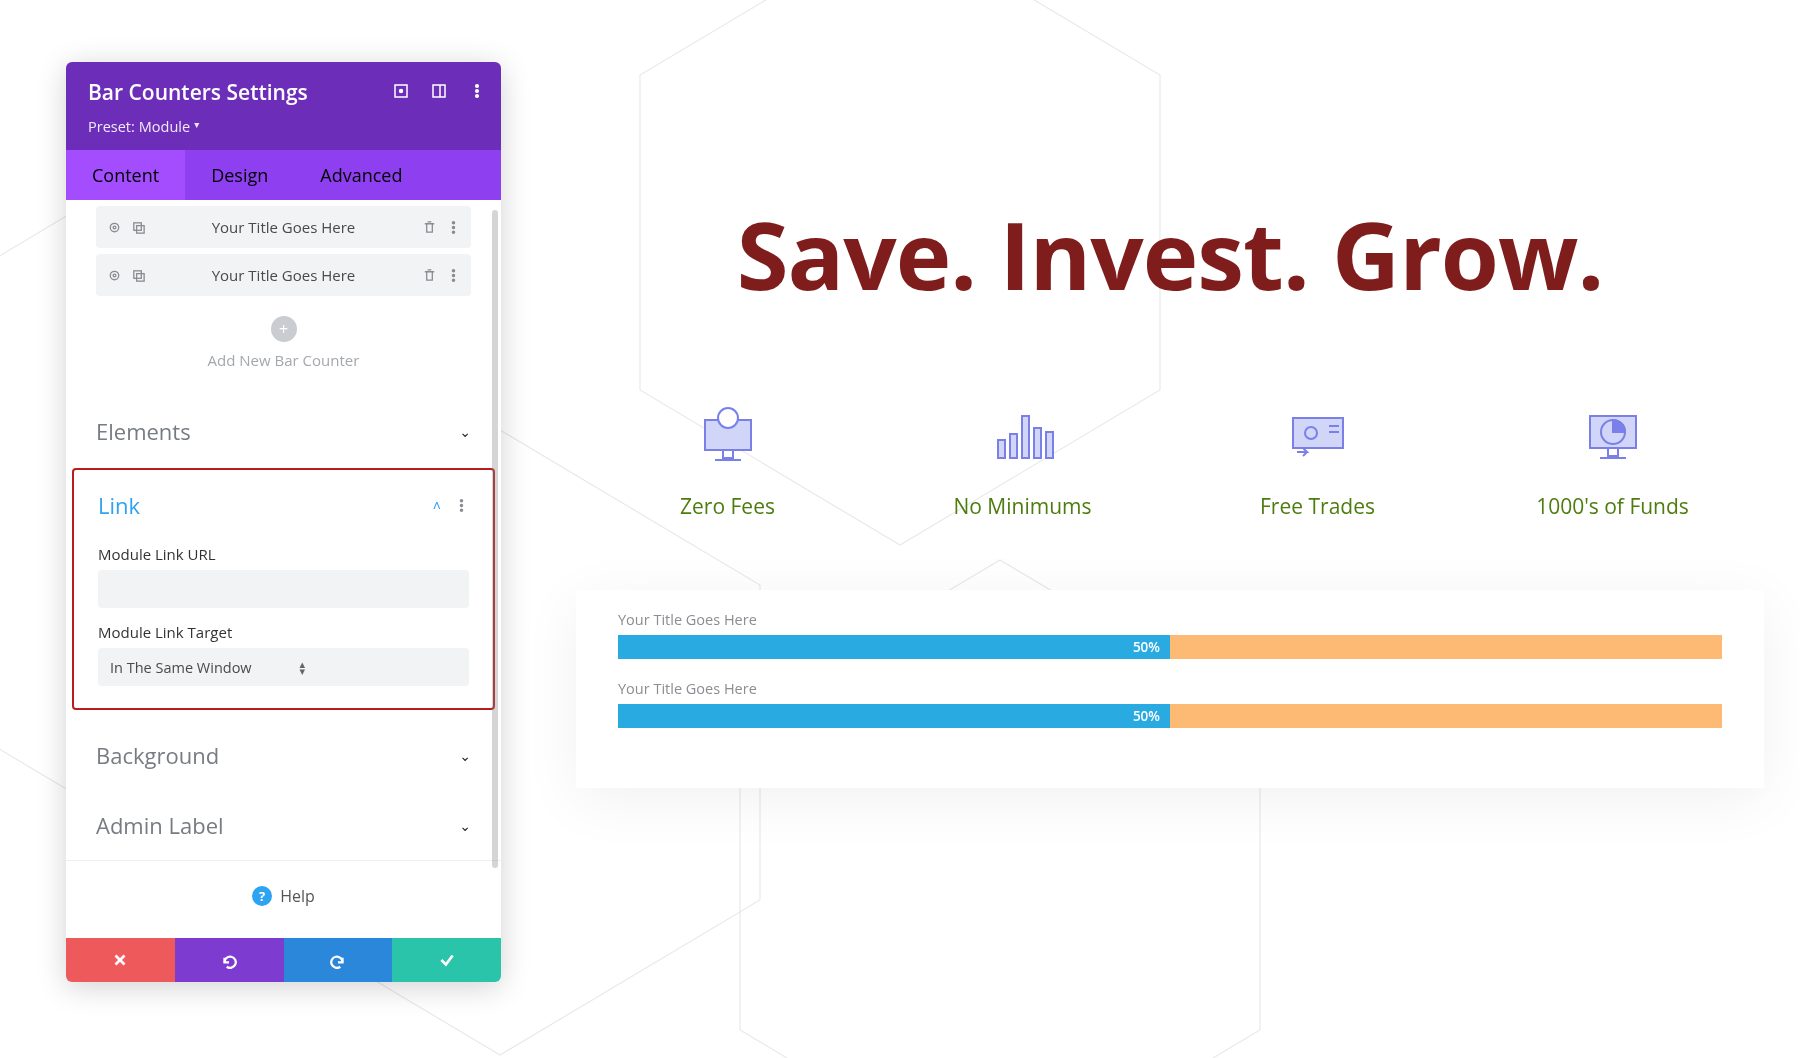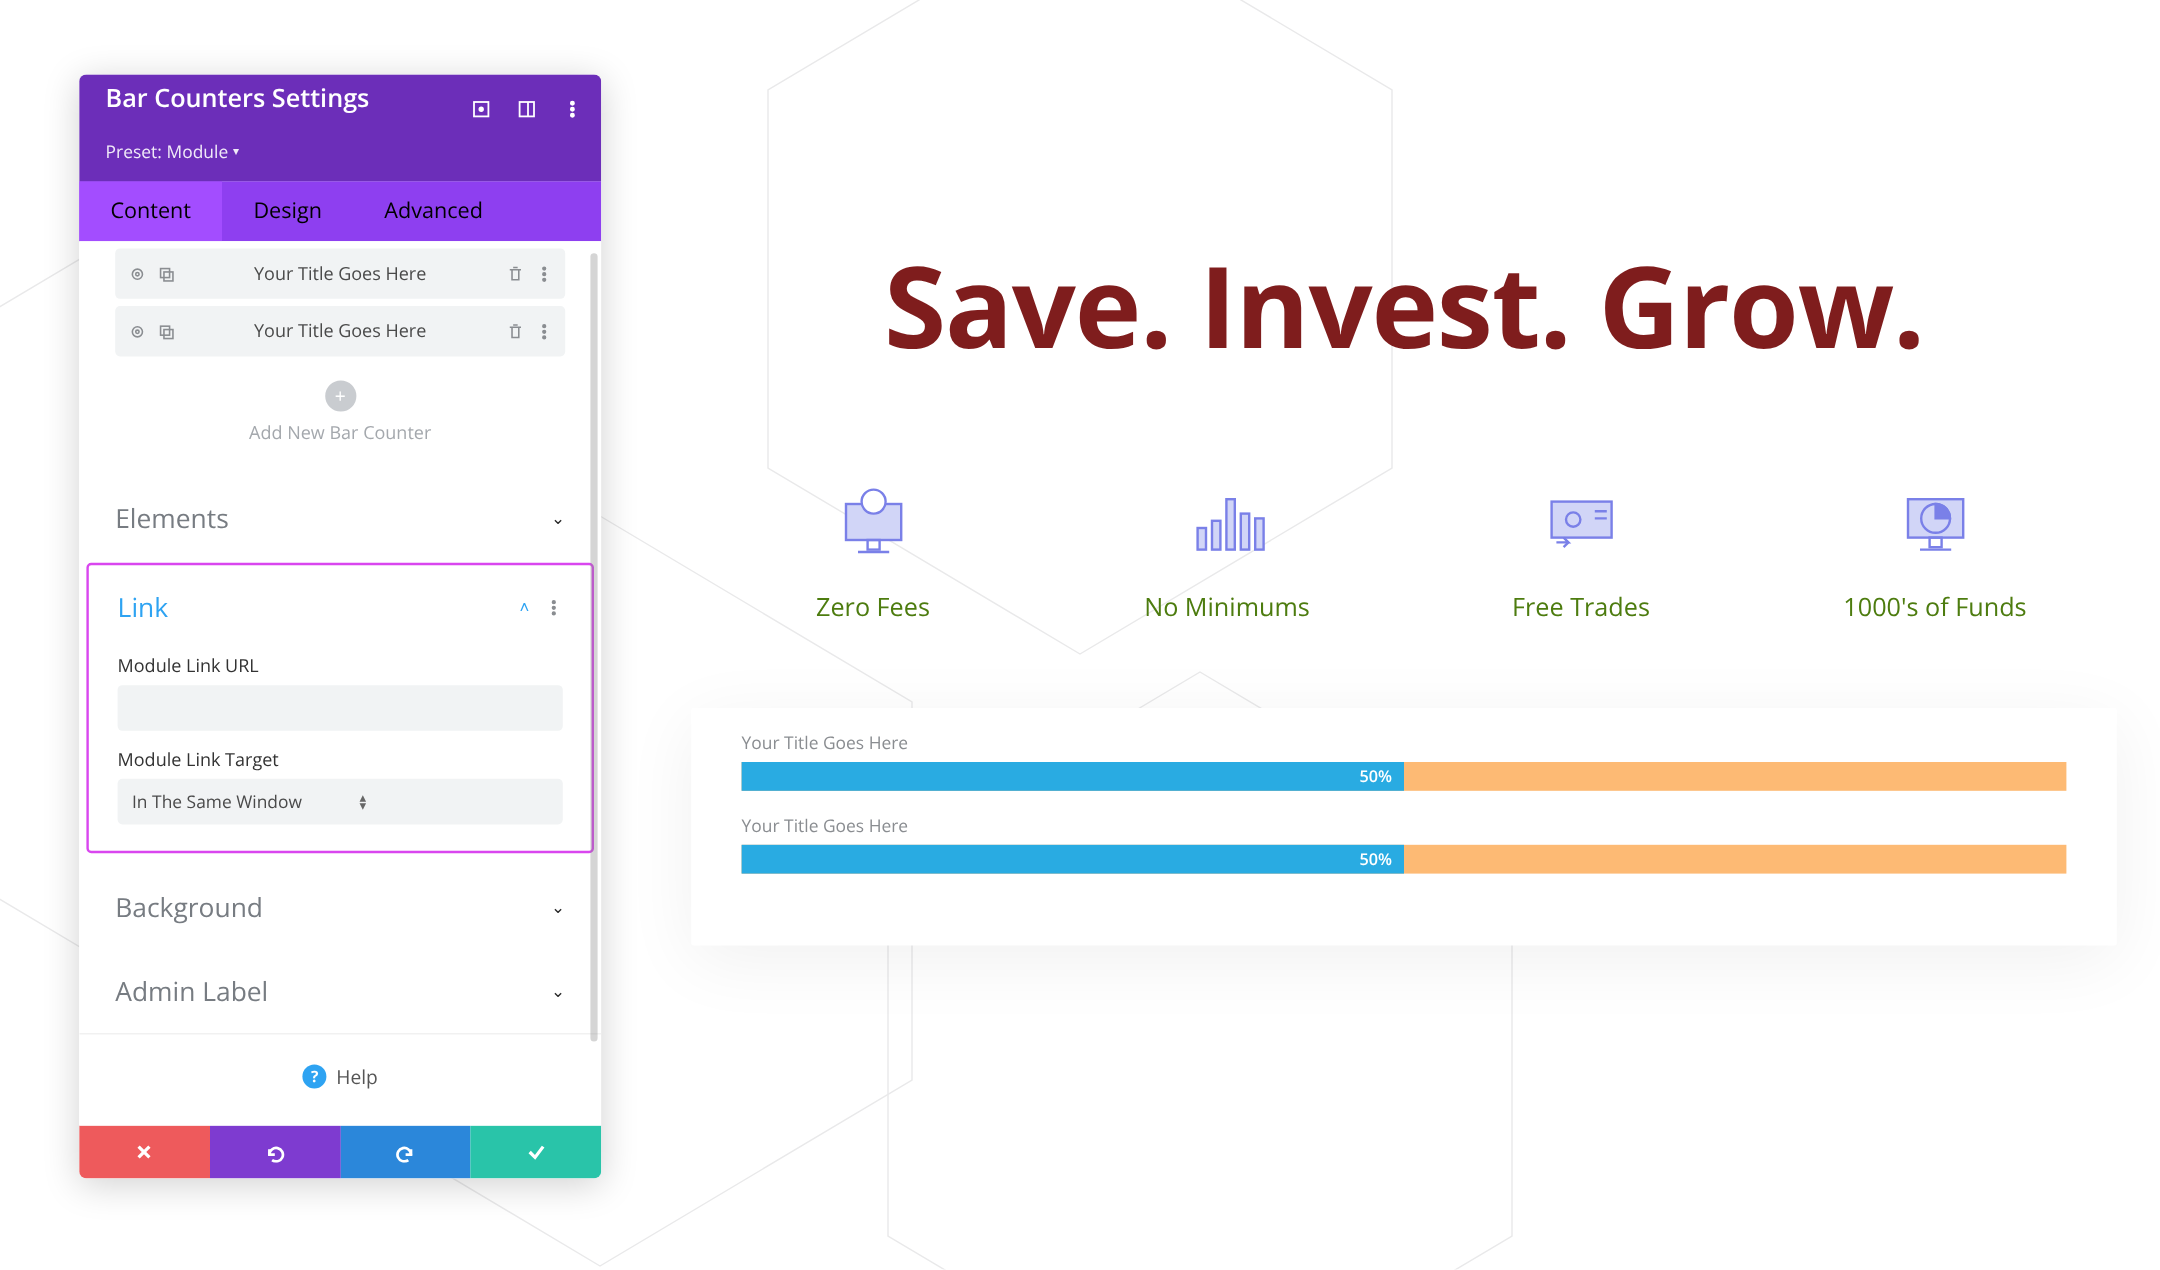--- a/index.html
+++ b/index.html
@@ -8,23 +8,23 @@
 
 .bg-lines { position: absolute; inset: 0; z-index: 0; }
 .bg-lines svg { width: 100%; height: 100%; }
 
 
 .panel {
   position: absolute; left: 66px; top: 62px; width: 435px; height: 920px;
   background: #fff; border-radius: 6px; box-shadow: 0 5px 30px rgba(0,0,0,0.18);
   display: flex; flex-direction: column; z-index: 10; overflow: hidden;
 }
-.panel-header { background: #6c2eb9; color: #fff; padding: 6px 22px 14px; position: relative; }
+.panel-header { background: #6c2eb9; color: #fff; padding: 16px 22px 14px; position: relative; }
 .panel-title { font-size: 21px; font-weight: 600; }
-.panel-preset { font-size: 14.5px; margin-top: 22px; opacity: .9; display: flex; align-items: flex-start; gap: 4px; cursor: pointer; }
+.panel-preset { font-size: 14.5px; margin-top: 11px; opacity: .9; display: flex; align-items: flex-start; gap: 4px; cursor: pointer; }
 .panel-header-icons { position: absolute; right: 16px; top: 21px; display: flex; gap: 22px; align-items: center; }
 .hicon { width: 16px; height: 16px; display: flex; align-items: center; justify-content: center; cursor: pointer; }
 .hicon svg { stroke: #fff; fill: none; stroke-width: 1.5; }
 
 .tabs { display: flex; background: #8e3ff0; }
 .tab { flex: 0 0 auto; padding: 13px 26px; color: #000000; font-size: 18px; cursor: pointer; text-align: center; }
 .tab.active { background: #a34dff; }
 
 .panel-body { flex: 1; overflow-y: auto; position: relative; background: #fff; }
 .scroll-indicator { position:absolute; right:3px; top:10px; bottom:70px; width:6px; background:#888; border-radius:3px; opacity:.35; }
@@ -37,21 +37,21 @@
 .mini-icon svg { width:15px; height:15px; stroke:#8a8d91; fill:none; stroke-width:1.4; }
 
 .add-new { text-align:center; margin: 20px 0 26px; }
 .add-btn { width:26px; height:26px; border-radius:50%; background:#c9ccd0; color:#fff; display:inline-flex; align-items:center; justify-content:center; font-size:16px; cursor:pointer; }
 .add-label { color:#a4a8ad; font-size:15px; margin-top:8px; }
 
 .section-row { display:flex; align-items:center; justify-content:space-between; padding: 20px 30px; color:#333; cursor:pointer; }
 .section-row .ttl { font-size:22px; color:#777c82; }
 .section-row .chev { color:#2b2b2b; font-size:14px; }
 
-.link-block { border: 2px solid #d946ef; border-radius:4px; margin: 2px 6px 10px 6px; padding: 0 24px 22px; }
+.link-block { border: 2px solid #b91c1c; border-radius:4px; margin: 2px 6px 10px 6px; padding: 0 24px 22px; }
 .link-block .section-row { padding: 20px 0 10px; }
 .link-block .ttl { color:#2ea3f2; font-weight:500; }
 .link-head-right { display:flex; align-items:center; gap:12px; }
 .link-head-right .chev { color:#2ea3f2; }
 .link-head-right .dots svg { stroke:#8a8d91; }
 
 .form-label { font-size:15px; color:#333; margin-top: 14px; margin-bottom:6px; }
 .form-input { width:100%; height:38px; background:#f1f3f4; border:none; border-radius:4px; padding:0 12px; font-size:14px; }
 .form-select { width:100%; height:38px; background:#f1f3f4; border:none; border-radius:4px; padding:0 12px; font-size:14.5px; color:#4a4a4a; position:relative; display:flex; align-items:center; cursor:pointer;gap:48px; }
 .select-arrows { font-size:11px; line-height:7px; display:flex; flex-direction:column; color:#666; }

